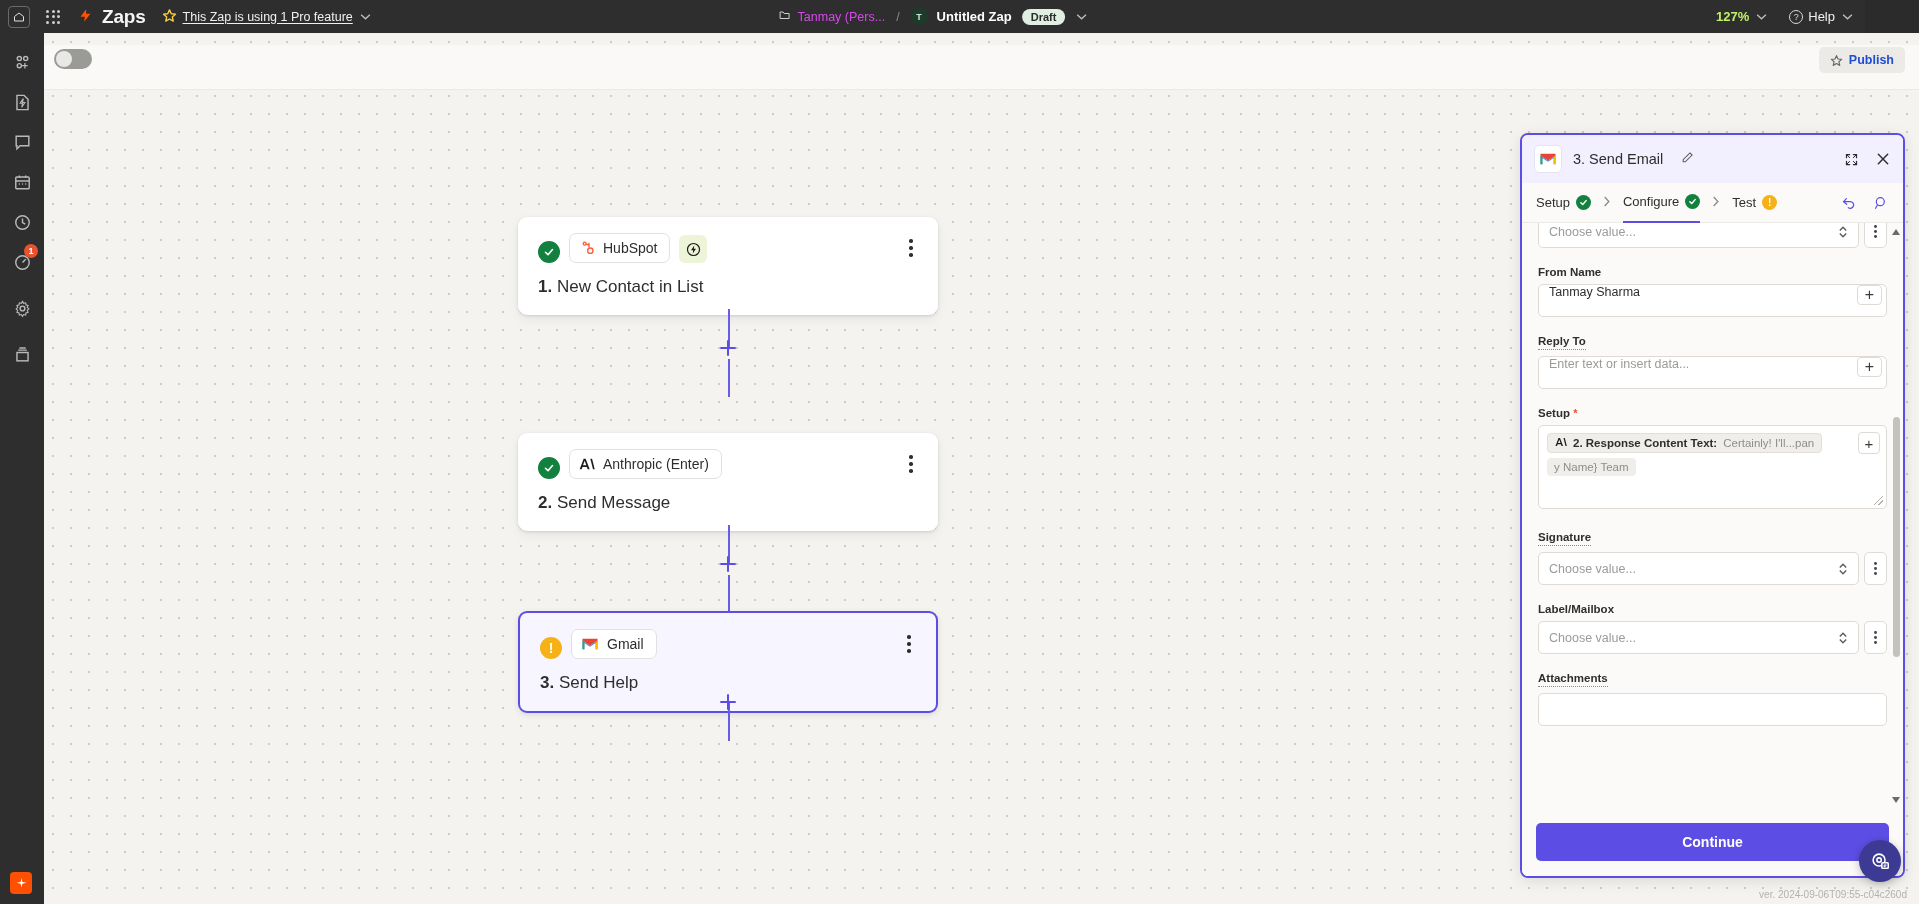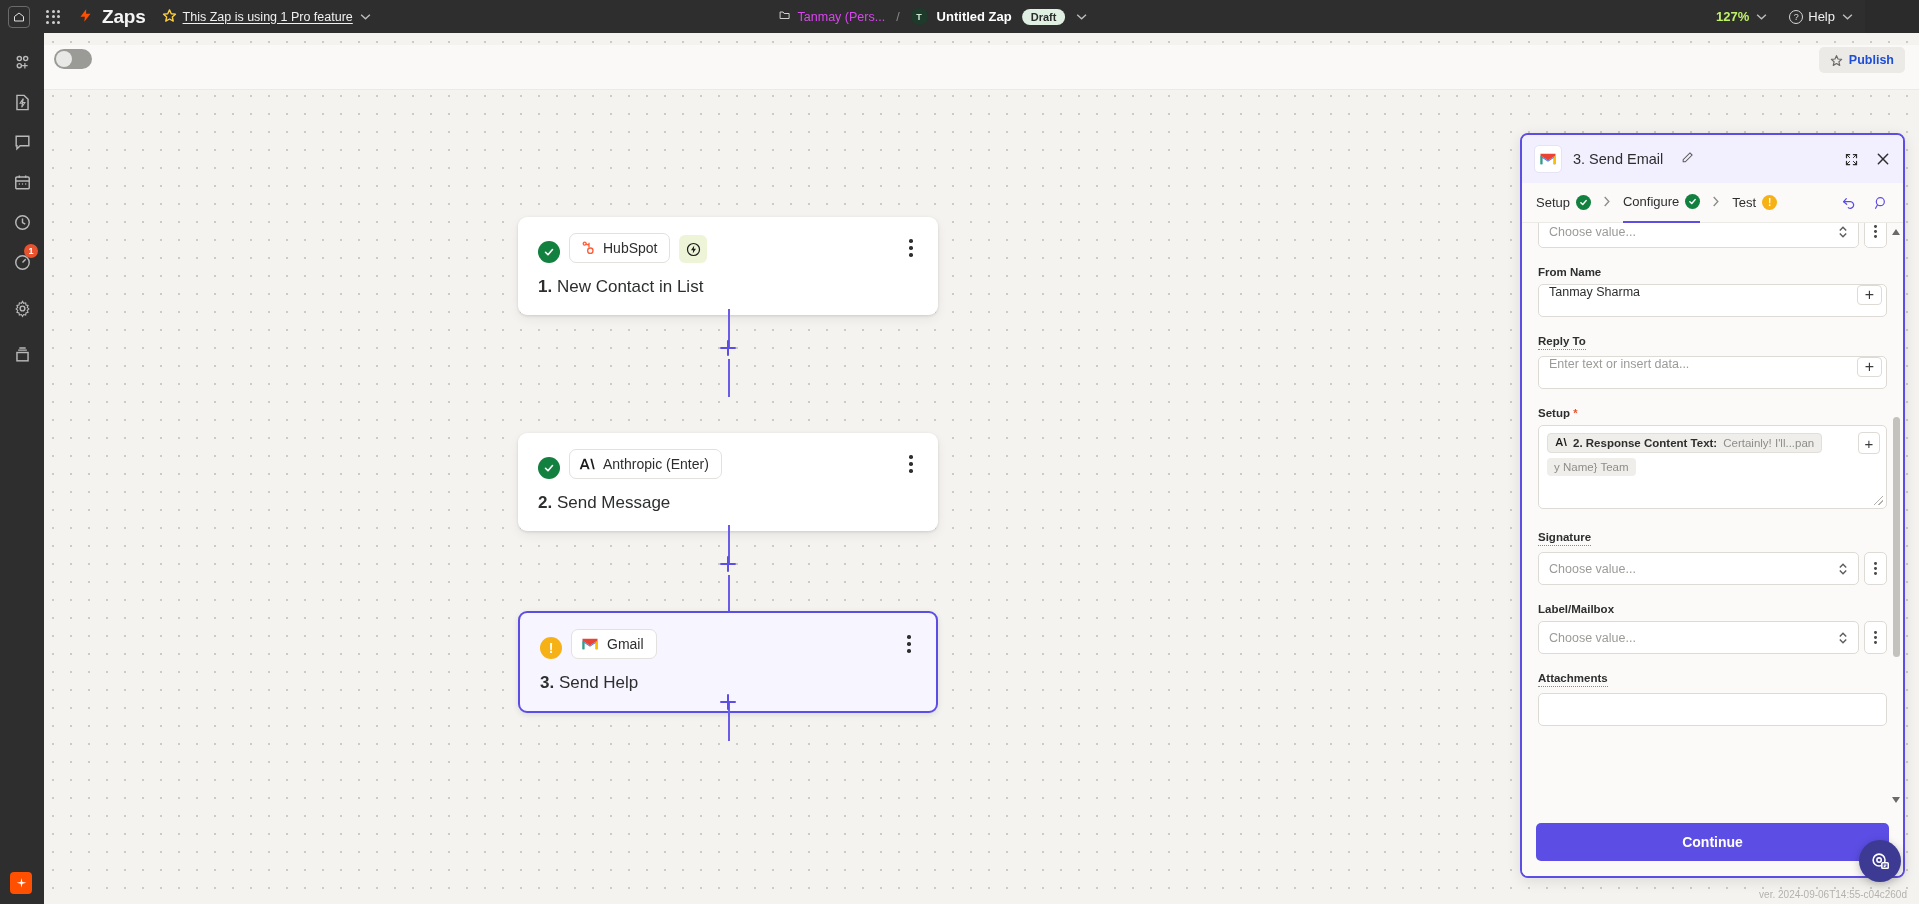--- a/index.html
+++ b/index.html
@@ -763,14 +763,14 @@
 
   <div class="fab">
     <svg width="22" height="22" viewBox="0 0 24 24" fill="none" stroke="#fff" stroke-width="1.7">
       <circle cx="11" cy="11" r="6.5"></circle>
         <circle cx="11" cy="11" r="2.4"></circle>
       <rect x="14" y="14" width="7" height="6" rx="1" fill="#3c3a93"></rect>
       <path d="M16 16.5 H19 M16 18 H18" stroke-width="1.3"></path>
     </svg>
   </div>
 
-  <div class="version">ver. 2024-09-06T14:55-c04c260d</div>
+  <div class="version">ver. 2024-09-06T09:55-c04c260d</div>
 </div>
 
 </body></html>

